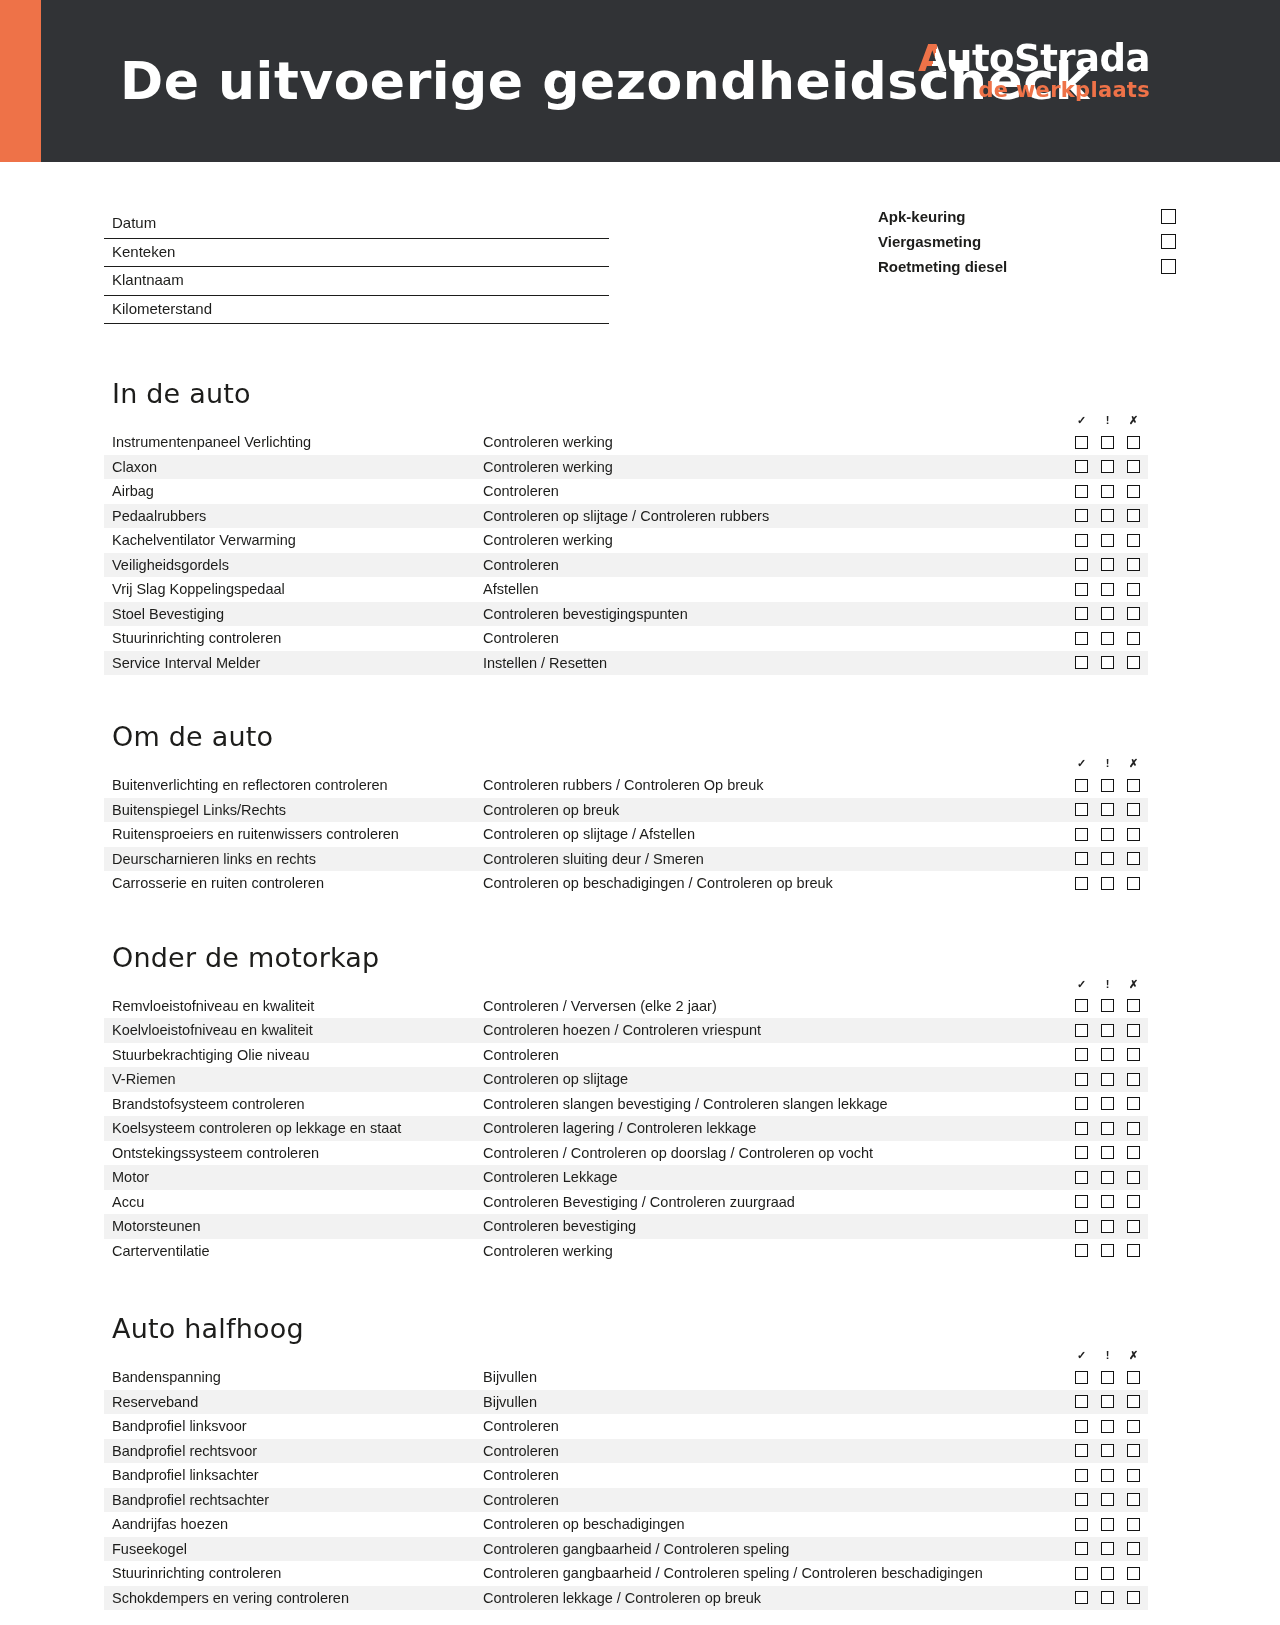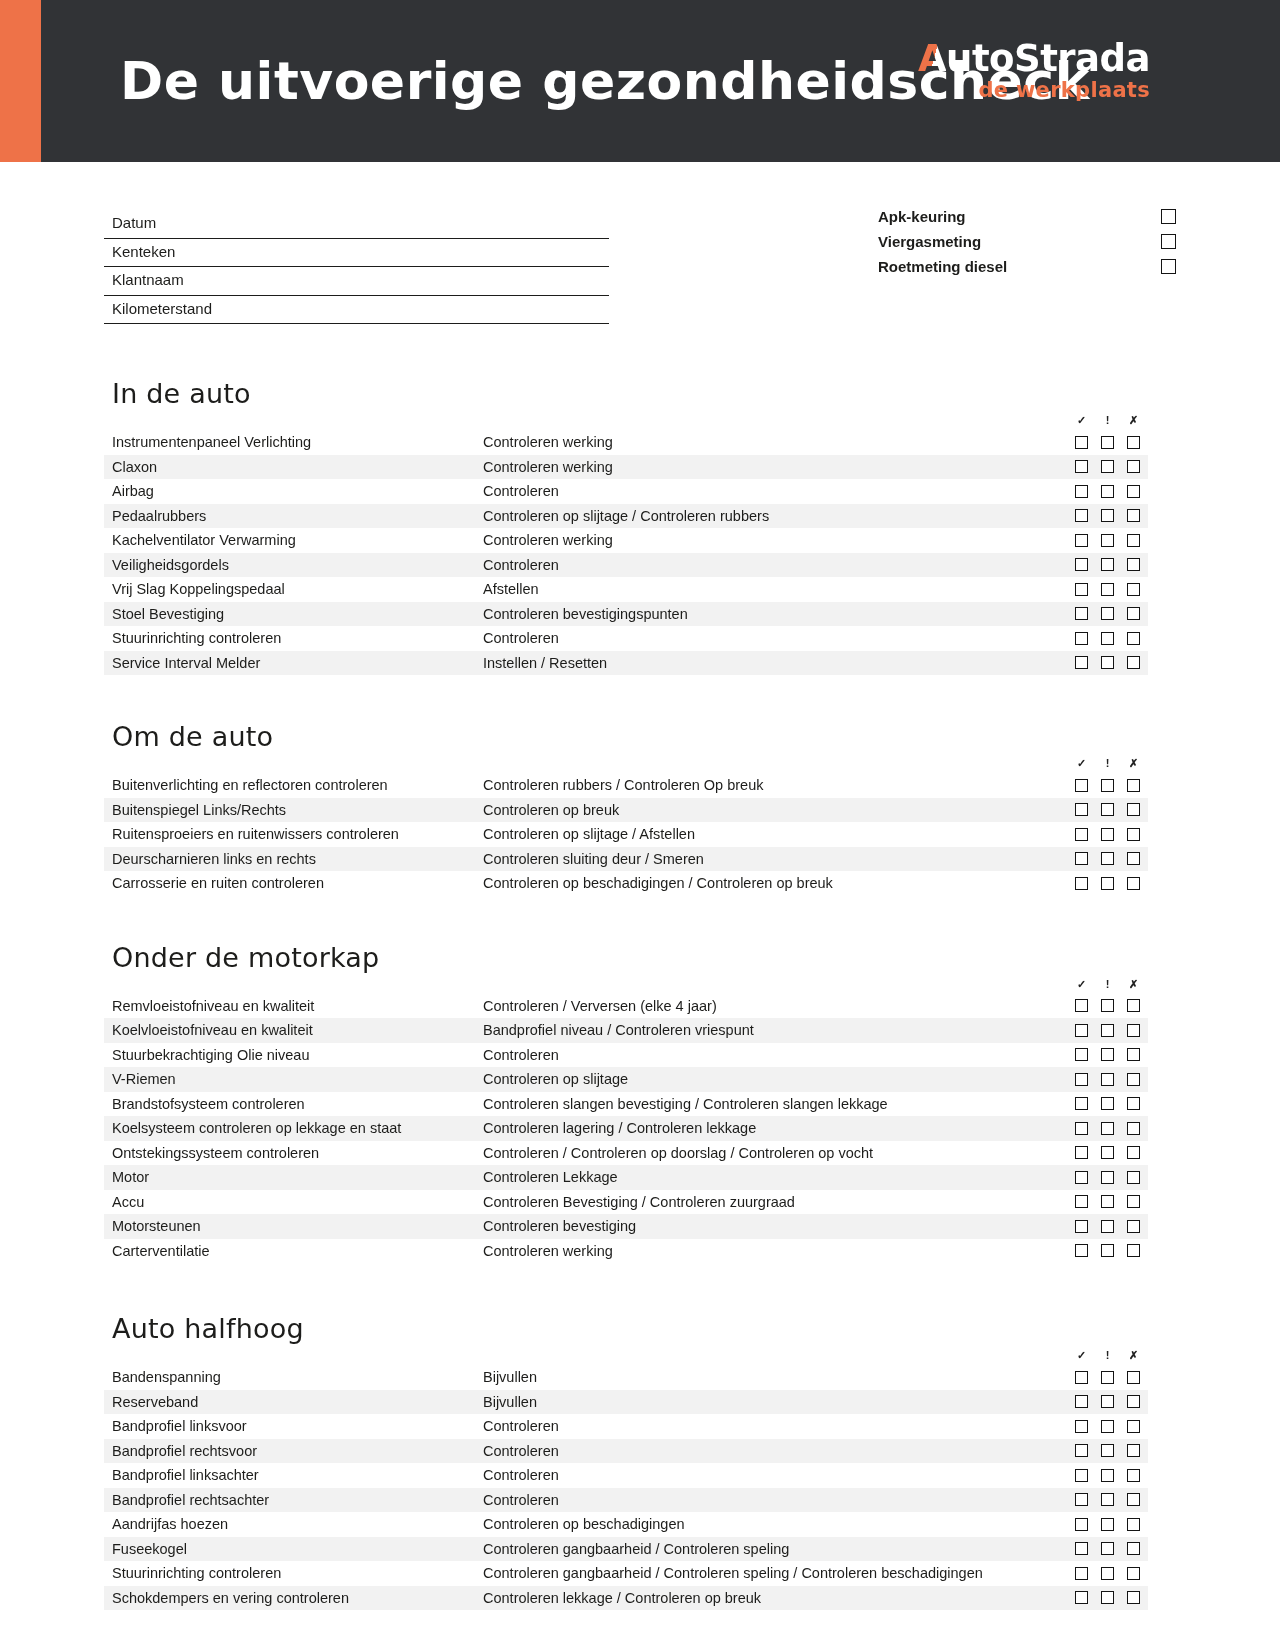--- a/index.html
+++ b/index.html
@@ -276,31 +276,31 @@
   <div class="section">
     <h2 class="section-title">Onder de motorkap</h2>
     <div class="col-icons">
       <span class="col-icon">✓</span>
       <span class="col-icon">!</span>
       <span class="col-icon">✗</span>
     </div>
     <div class="rows">
   <div class="row">
     <span class="row-item">Remvloeistofniveau en kwaliteit</span>
-    <span class="row-action">Controleren / Verversen (elke 4 jaar)</span>
+    <span class="row-action">Controleren / Verversen (elke 2 jaar)</span>
     <span class="row-cbs">
       <span class="cb"></span>
       <span class="cb"></span>
       <span class="cb"></span>
     </span>
   </div>
 
   <div class="row alt">
     <span class="row-item">Koelvloeistofniveau en kwaliteit</span>
-    <span class="row-action">Bandprofiel niveau / Controleren vriespunt</span>
+    <span class="row-action">Controleren hoezen / Controleren vriespunt</span>
     <span class="row-cbs">
       <span class="cb"></span>
       <span class="cb"></span>
       <span class="cb"></span>
     </span>
   </div>
 
   <div class="row">
     <span class="row-item">Stuurbekrachtiging Olie niveau</span>
     <span class="row-action">Controleren</span>

